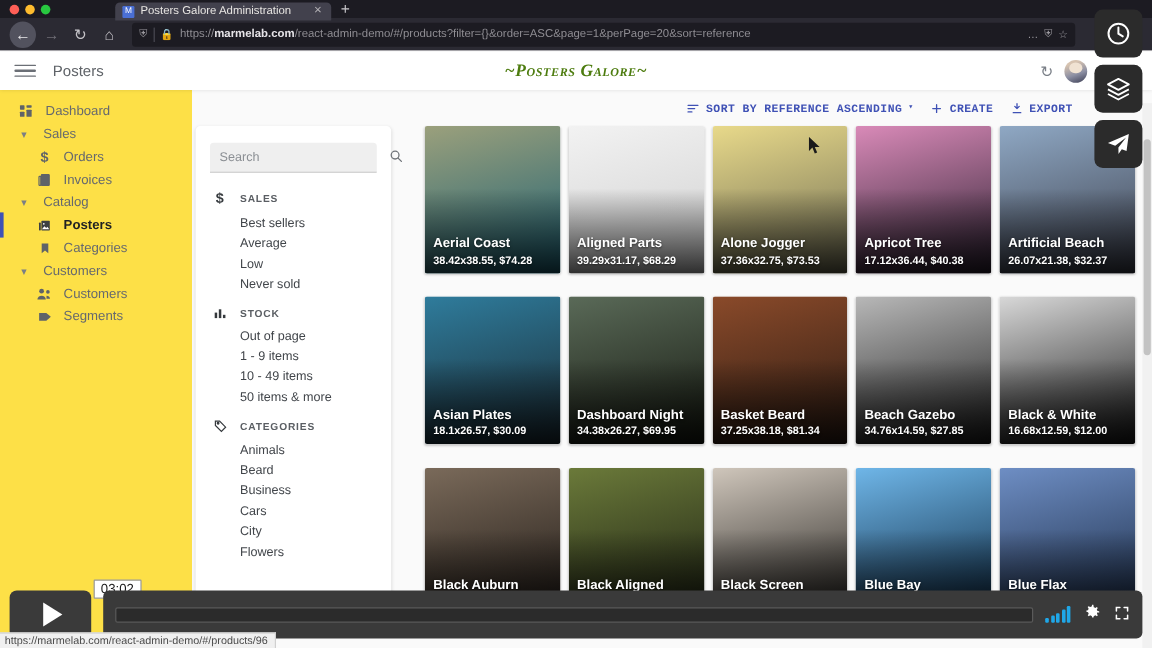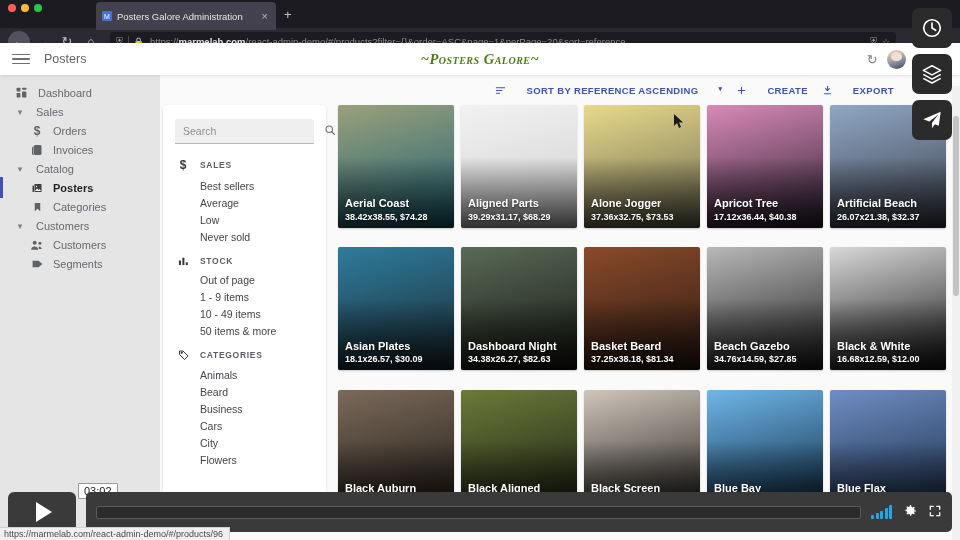--- a/index.html
+++ b/index.html
@@ -16,21 +16,21 @@
   #browser-chrome { width: 960px; }
   .tabstrip {
     height: 16px; background: #1c1b22; display: flex; align-items: flex-end;
     padding-left: 8px;
   }
   .traffic { display: flex; align-items: center; gap: 5px; height: 16px; padding-right: 12px; }
   .dot { width: 8px; height: 8px; border-radius: 50%; }
   .dot.r { background: #ff5f57; } .dot.y { background: #febc2e; } .dot.g { background: #28c840; }
 
   .tabbar {
-    height: 28px; background: #1c1b22; display: flex; align-items: stretch;
+    height: 15px; background: #1c1b22; display: flex; align-items: stretch;
     padding-left: 8px;
   }
   .browser-tab {
     background: #42414d; border-radius: 4px 4px 0 0; display: flex; align-items: center;
     gap: 5px; padding: 0 6px; min-width: 180px; color: #e8e6e3; font-size: 9.5px;
     position: relative; top: 2px;
   }
   .tab-fav {
     width: 10px; height: 10px; background: #4a6fd4; border-radius: 1px;
     display: flex; align-items: center; justify-content: center;
@@ -88,46 +88,46 @@
   }
   .avatar::after {
     content:''; position:absolute; left:4px; top:2px; width:11px; height:9px;
     border-radius: 50% 50% 45% 45%; background:#f0e2d2;
   }
   .user-name { font-size: 10.5px; color: #4a4d52; }
 
   .body-area { display: flex; height: 465px; }
 
   
-  .sidebar { width: 160px; background: #e5e5e5; padding-top: 8px; flex-shrink: 0; }
+  .sidebar { width: 160px; background: #fde047; padding-top: 8px; flex-shrink: 0; }
   .nav-item {
     display: flex; align-items: center; height: 19px; padding-left: 14px;
     gap: 10px; color: #66696e; font-size: 11px; position: relative;
   }
   .nav-item.group { padding-left: 13px; gap: 9px; }
   .nav-item.sub { padding-left: 30px; gap: 9px; }
   .nav-item.active { color: #1f2123; font-weight: bold; }
   .nav-item.active::before {
     content:''; position:absolute; left:0; top:-1px; bottom:-1px; width:2.5px; background:#3f51b5;
   }
   .nav-ico { width: 14px; height: 14px; display:flex; align-items:center; justify-content:center;
              color:#5f6368; flex-shrink:0; }
   .nav-ico svg { display:block; }
   .chev { font-size: 9px; color:#7b7f85; width:14px; text-align:center; }
 
   
   .content { flex: 1; padding: 0 14px 0 0; }
   .toolbar { height: 30px; display: flex; align-items: center; justify-content: flex-end;
              gap: 14px; padding-right: 52px; }
-  .tb-btn { display: flex; align-items: flex-start; gap: 20px; color: #3f51b5;
-            font-size: 9.5px; font-weight: bold; letter-spacing: .35px; }
+  .tb-btn { display: flex; align-items: flex-start; gap: 5px; color: #3f51b5;
+            font-size: 9.5px; font-weight: bold; letter-spacing: .35px; font-family: Liberation Mono, monospace; }
   .tb-ico { display:flex; align-items:center; }
   .caret { font-size: 7px; color:#3f51b5; }
 
-  .main-row { display: flex; gap: 12px; padding-left: 0; }
+  .main-row { display: flex; gap: 28px; padding-left: 0; }
 
   
   .filter-card {
     width: 163px; background: #fff; border-radius: 4px; padding: 10px 0 10px 0;
     box-shadow: 0 1px 3px rgba(0,0,0,0.12); height: 420px; flex-shrink: 0;
     margin-left: 3px;
   }
   .search-box {
     margin: 4px 12px 14px 12px; background: #efefef; border-bottom: 1px solid #b9b9b9;
     height: 25px; border-radius: 3px 3px 0 0; display:flex; align-items:center;
@@ -489,21 +489,21 @@
               <div class="meta">
                 <div class="name">Asian Plates</div>
                 <div class="dims">18.1x26.57, $30.09</div>
               </div>
             </div>
             <div class="card">
               <div class="ph" style="background:linear-gradient(165deg,#5a6a58 0%,#14170f 100%);"></div>
               <div class="scrim"></div>
               <div class="meta">
                 <div class="name">Dashboard Night</div>
-                <div class="dims">34.38x26.27, $82.63</div>
+                <div class="dims">34.38x26.27, $69.95</div>
               </div>
             </div>
             <div class="card">
               <div class="ph" style="background:linear-gradient(165deg,#8a4a2a 0%,#2a1a12 100%);"></div>
               <div class="scrim"></div>
               <div class="meta">
                 <div class="name">Basket Beard</div>
                 <div class="dims">37.25x38.18, $81.34</div>
               </div>
             </div>

